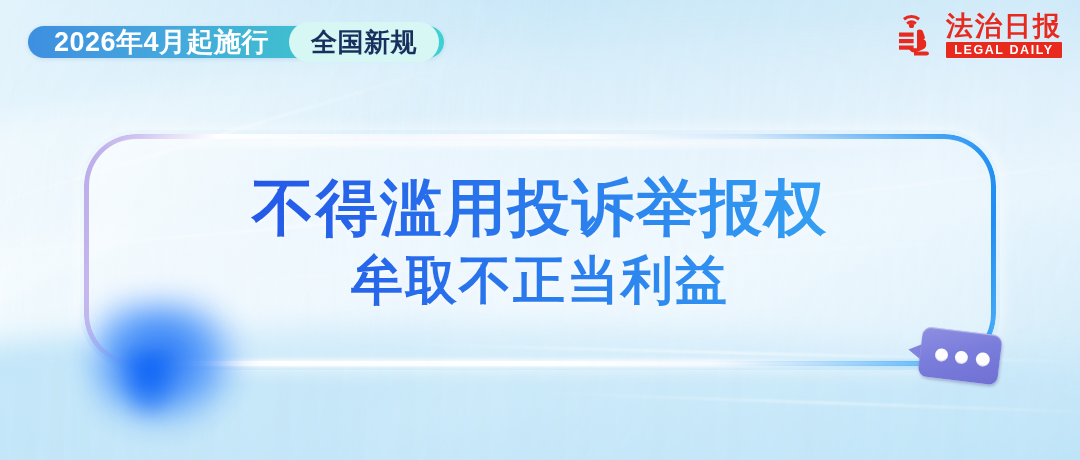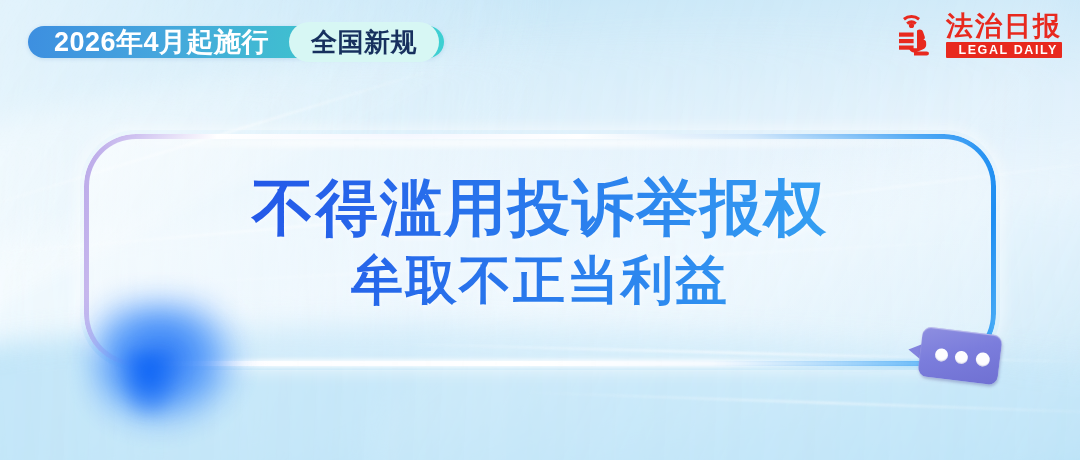--- a/index.html
+++ b/index.html
@@ -190,21 +190,21 @@
   #logo-cn {
     color:#e8291e; font-size: 27px; font-weight:bold;
     letter-spacing: 2px; line-height: 28px; white-space:nowrap;
   }
   #logo-en-band {
     background:#e8291e; margin-top: 2px;
     padding: 1px 4px; border-radius: 1px;
   }
   #logo-en {
     color:#ffffff; font-size: 12.5px; font-weight:bold;
-    letter-spacing: 1.6px; line-height: 14px; text-align:right;
+    letter-spacing: 1.6px; line-height: 14px; text-align:center;
     white-space:nowrap;
   }
 
   
   #headline {
     position:absolute; left:0; right:0; top: 172px;
     text-align:center;
     pointer-events:none;
   }
   .headline-line {

